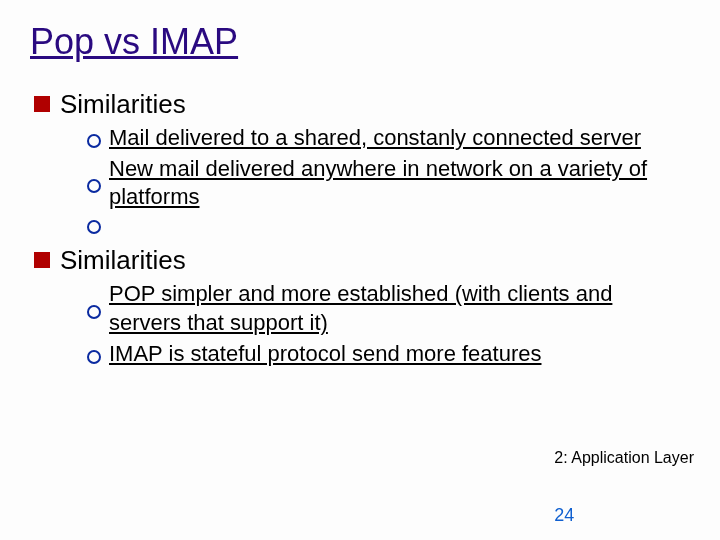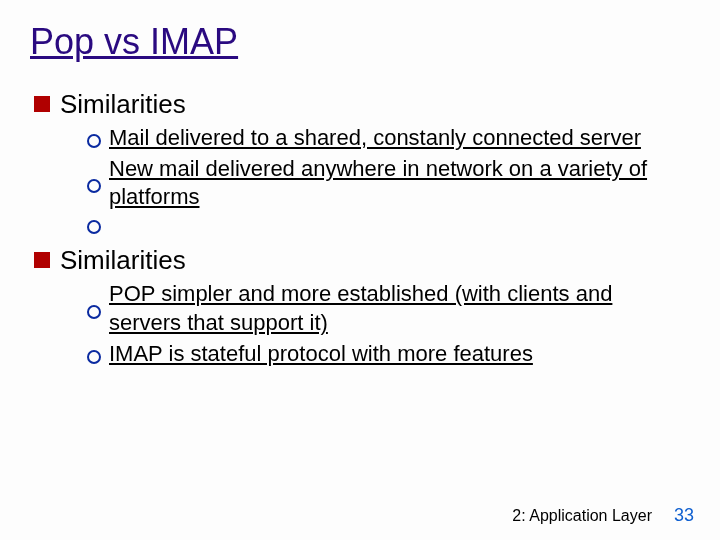--- a/index.html
+++ b/index.html
@@ -6,21 +6,21 @@
     html, body { width: 720px; height: 540px; background: #fdfdfd; font-family: "Comic Sans MS", "Comic Sans", cursive, sans-serif; color: #000; }
     .slide { width: 720px; height: 540px; position: relative; padding: 22px 30px 0 30px; }
     .title { font-size: 36px; font-weight: normal; color: #2a0a80; text-decoration: underline; line-height: 1.1; margin-bottom: 26px; }
     .l1 { display: flex; align-items: flex-start; margin: 4px 0 4px 4px; }
     .l1-bullet { width: 16px; height: 16px; background: #b00000; flex: 0 0 auto; margin-top: 8px; margin-right: 10px; }
     .l1-text { font-size: 26px; line-height: 1.25; }
     .l2-group { margin: 2px 0 10px 42px; }
     .l2 { display: flex; align-items: center; margin: 2px 15px; text-decoration: underline; }
     .l2-bullet { width: 14px; height: 14px; border-radius: 50%; border: 2px solid #0a2aa0; flex: 0 0 auto; margin-top: 6px; margin-right: 8px; background: transparent; }
     .l2-text { font-size: 22px; line-height: 1.3; }
-    .footer { position: absolute; bottom: 14px; right: 26px; display: flex; align-items: baseline; gap: 22px; }
+    .footer { position: absolute; bottom: 14px; right: 26px; display: flex; align-items: baseline; gap: 38px; flex-direction: column; }
     .footer-label { font-size: 16px; color: #000; }
     .footer-num { font-size: 18px; color: #1060d0; }
   </style>
 </head>
 <body>
 
 <div class="slide">
   <div class="title">Pop vs IMAP</div>
 
   <div class="l1">
@@ -45,21 +45,21 @@
     <div class="l1-bullet"></div>
     <div class="l1-text">Similarities</div>
   </div>
   <div class="l2-group">
     <div class="l2">
       <div class="l2-bullet"></div>
       <div class="l2-text">POP simpler and more established (with clients and servers that support it)</div>
     </div>
     <div class="l2">
       <div class="l2-bullet"></div>
-      <div class="l2-text">IMAP is stateful protocol with more features</div>
+      <div class="l2-text">IMAP is stateful protocol send more features</div>
     </div>
   </div>
 
   <div class="footer">
     <span class="footer-label">2: Application Layer</span>
-    <span class="footer-num">33</span>
+    <span class="footer-num">24</span>
   </div>
 </div>
 
 </body></html>

